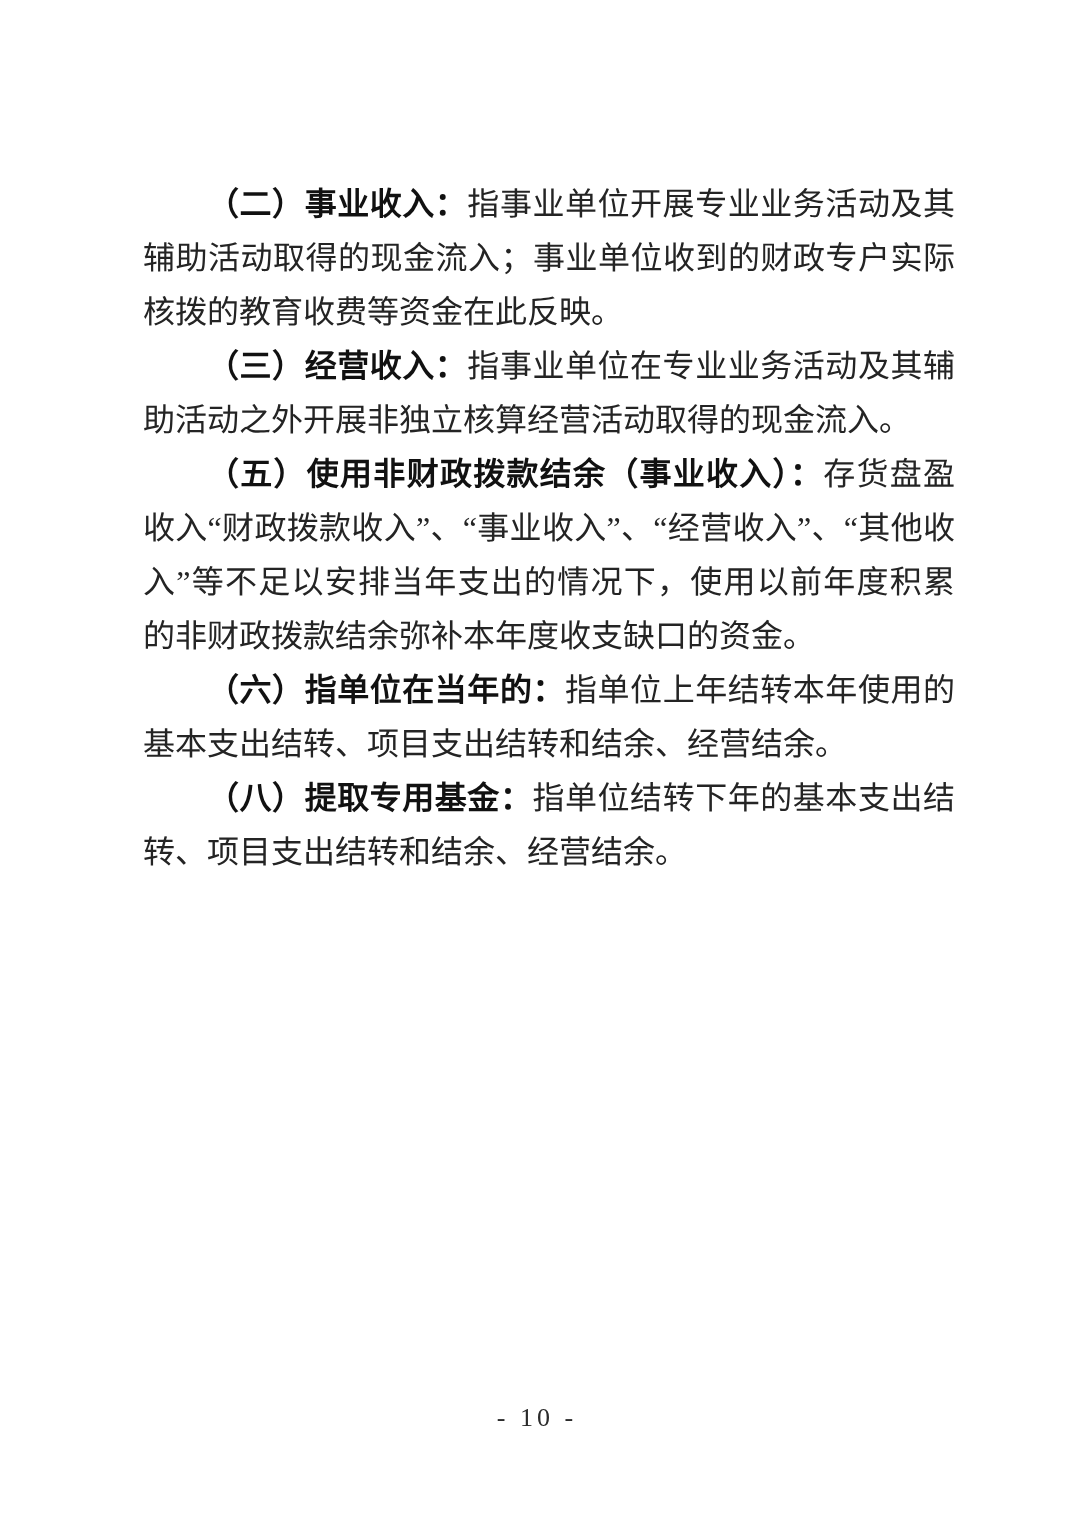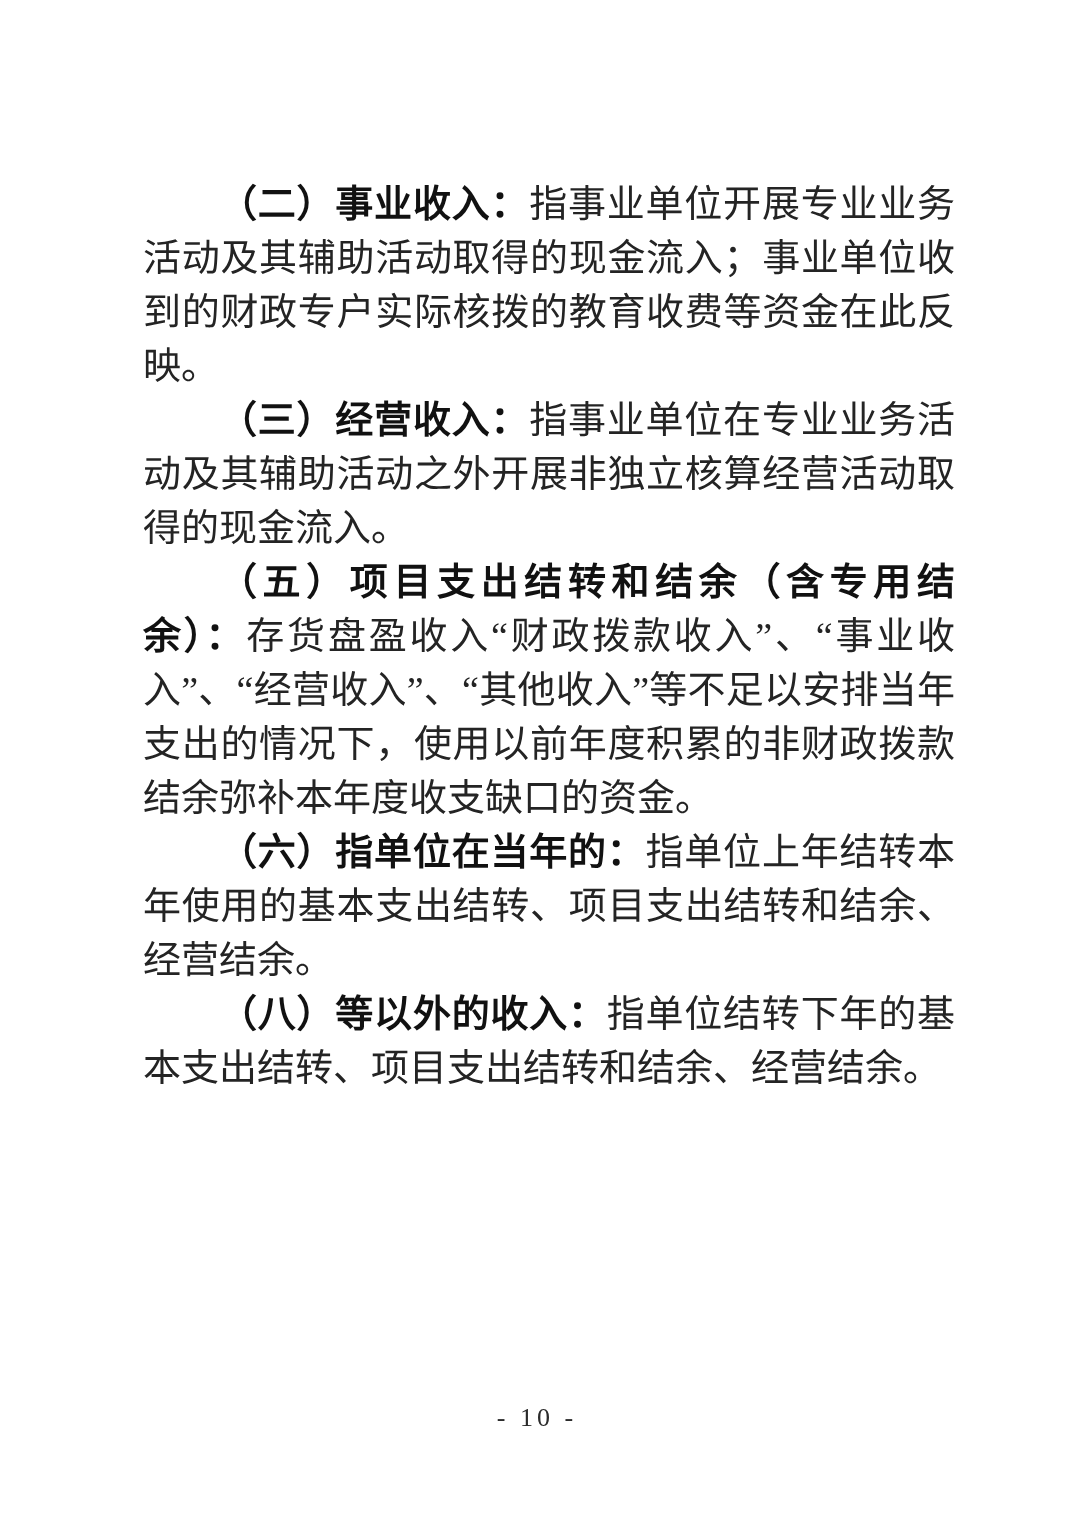--- a/index.html
+++ b/index.html
@@ -18,21 +18,21 @@
   .doc-page {
     position: absolute;
     inset: 0;
     background: #ffffff;
   }
   .doc-content {
     position: absolute;
     left: 143px;
     top: 177px;
     width: 812px;
-    font-size: 38px;
+    font-size: 32px;
     line-height: 54px;
     text-align: justify;
     text-justify: inter-character;
     letter-spacing: 0;
   }
   .para {
     margin: 0;
     padding: 0;
     text-indent: 2em;
   }
@@ -60,23 +60,23 @@
 <body>
 
 <div class="doc-page">
   <div class="doc-content">
 
     <p class="para"><span class="para-head">（二）事业收入：</span><span class="para-body">指事业单位开展专业业务活动及其辅助活动取得的现金流入；事业单位收到的财政专户实际核拨的教育收费等资金在此反映。</span></p>
 
     <p class="para"><span class="para-head">（三）经营收入：</span><span class="para-body">指事业单位在专业业务活动及其辅助活动之外开展非独立核算经营活动取得的现金流入。</span></p>
 
 
-    <p class="para"><span class="para-head">（五）项目支出结转和结余（含专用结余）：</span><span class="para-body">存货盘盈收入“财政拨款收入”、“事业收入”、“经营收入”、“其他收入”等不足以安排当年支出的情况下，使用以前年度积累的非财政拨款结余弥补本年度收支缺口的资金。</span></p>
+    <p class="para"><span class="para-head">（五）使用非财政拨款结余（事业收入）：</span><span class="para-body">存货盘盈收入“财政拨款收入”、“事业收入”、“经营收入”、“其他收入”等不足以安排当年支出的情况下，使用以前年度积累的非财政拨款结余弥补本年度收支缺口的资金。</span></p>
 
     <p class="para"><span class="para-head">（六）指单位在当年的：</span><span class="para-body">指单位上年结转本年使用的基本支出结转、项目支出结转和结余、经营结余。</span></p>
 
 
-    <p class="para"><span class="para-head">（八）等以外的收入：</span><span class="para-body">指单位结转下年的基本支出结转、项目支出结转和结余、经营结余。</span></p>
+    <p class="para"><span class="para-head">（八）提取专用基金：</span><span class="para-body">指单位结转下年的基本支出结转、项目支出结转和结余、经营结余。</span></p>
 
   </div>
 
   <div class="page-number">- 10 -</div>
 </div>
 
 </body></html>

